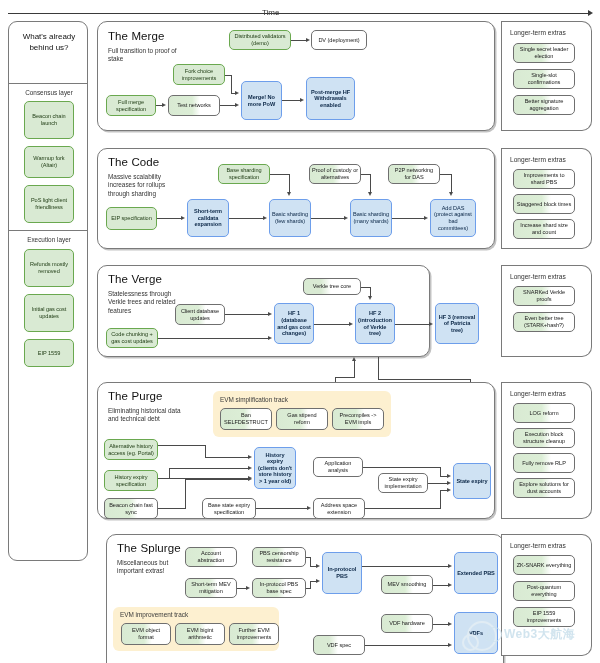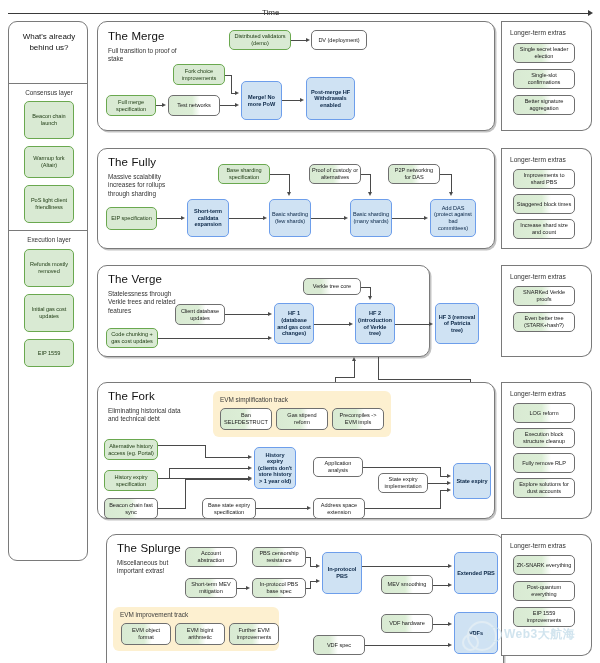--- a/index.html
+++ b/index.html
@@ -194,21 +194,21 @@
     <div class="abs node n-green-fade" style="left:12px;top:47px;width:62px;height:20px;">
         <span>Single-slot confirmations</span>
       </div>
     <div class="abs node n-green-fade" style="left:12px;top:73px;width:62px;height:20px;">
         <span>Better signature aggregation</span>
       </div>
   </div>
   <div class="abs ln lnv" style="left:501px;top:21px;height:110px;background:#7a7a7a;"></div>
 
   <div class="abs panel panel-shadow" style="left:97px;top:148px;width:398px;height:101px;">
-    <div class="abs panel-title" style="left:10px;top:7px;">The Fully</div>
+    <div class="abs panel-title" style="left:10px;top:7px;">The Code</div>
     <div class="abs panel-sub" style="left:10px;top:24px;width:76px;">Massive scalability increases for rollups through sharding</div>
 
     <div class="abs node n-green" style="left:120px;top:15px;width:52px;height:20px;">
         <span>Base sharding specification</span>
       </div>
     <div class="abs node n-green-fade" style="left:211px;top:15px;width:52px;height:20px;">
         <span>Proof of custody or alternatives</span>
       </div>
     <div class="abs node n-green-fade" style="left:290px;top:15px;width:52px;height:20px;">
         <span>P2P networking for DAS</span>
@@ -319,21 +319,21 @@
   <div class="abs ln lnh" style="left:335px;top:377px;width:20px;"></div>
   <div class="abs ln lnv" style="left:335px;top:377px;height:5px;"></div>
   <div class="abs ah-u" style="left:351.5px;top:357px;"></div>
 
   <div class="abs ln lnv" style="left:378px;top:357px;height:22px;"></div>
   <div class="abs ln lnh" style="left:378px;top:379px;width:93px;"></div>
   <div class="abs ln lnv" style="left:470px;top:379px;height:90px;"></div>
   <div class="abs ah-d" style="left:468px;top:466px;"></div>
 
   <div class="abs panel panel-shadow" style="left:97px;top:382px;width:398px;height:137px;">
-    <div class="abs panel-title" style="left:10px;top:7px;">The Fork</div>
+    <div class="abs panel-title" style="left:10px;top:7px;">The Purge</div>
     <div class="abs panel-sub" style="left:10px;top:24px;width:78px;">Eliminating historical data and technical debt</div>
 
     <div class="abs track" style="left:115px;top:8px;width:178px;height:46px;">
       <div class="abs track-label" style="left:7px;top:5px;">EVM simplification track</div>
       <div class="abs node n-green-fade" style="left:7px;top:17px;width:52px;height:22px;">
           <span>Ban SELFDESTRUCT</span>
         </div>
       <div class="abs node n-green-fade" style="left:63px;top:17px;width:52px;height:22px;">
           <span>Gas stipend reform</span>
         </div>

